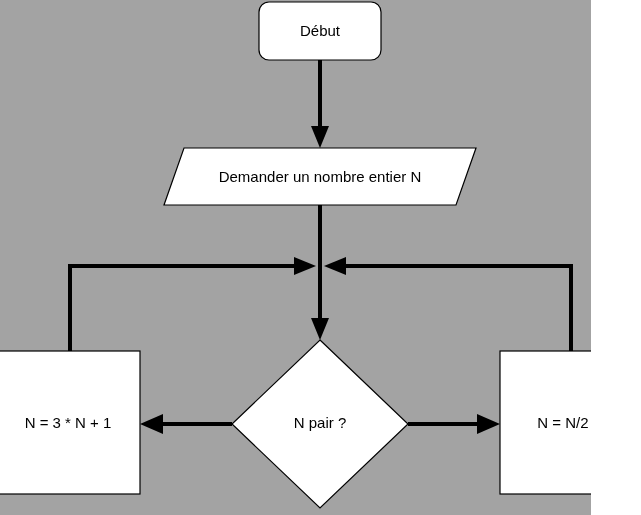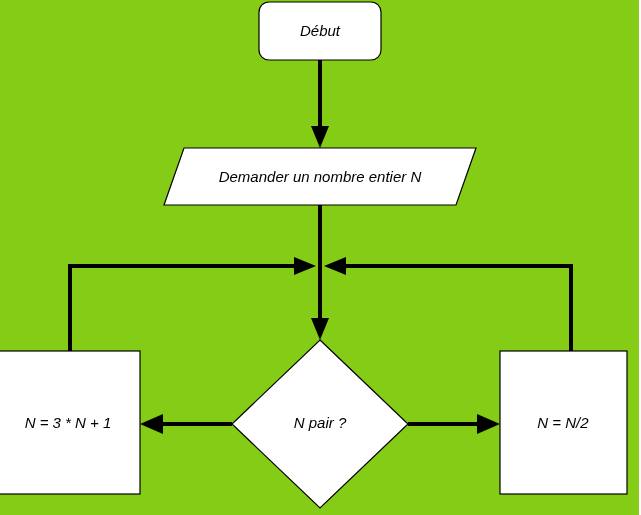--- a/index.html
+++ b/index.html
@@ -5,25 +5,24 @@
   html, body {
     margin: 0;
     padding: 0;
     background: #ffffff;
   }
   body {
     font-family: "Liberation Sans", sans-serif;
   }
   #flowchart-canvas {
     position: relative;
-    width: 639px;
+    width: 591px;
     height: 515px;
-    background: #84cc16;
+    background: #a3a3a3;
     overflow: hidden;
-    font-style: italic;
   }
   #flowchart-canvas svg {
     position: absolute;
     top: 0;
     left: 0;
   }
   .node-text {
     font-family: "Liberation Sans", sans-serif;
     font-size: 15px;
     fill: #000000;

